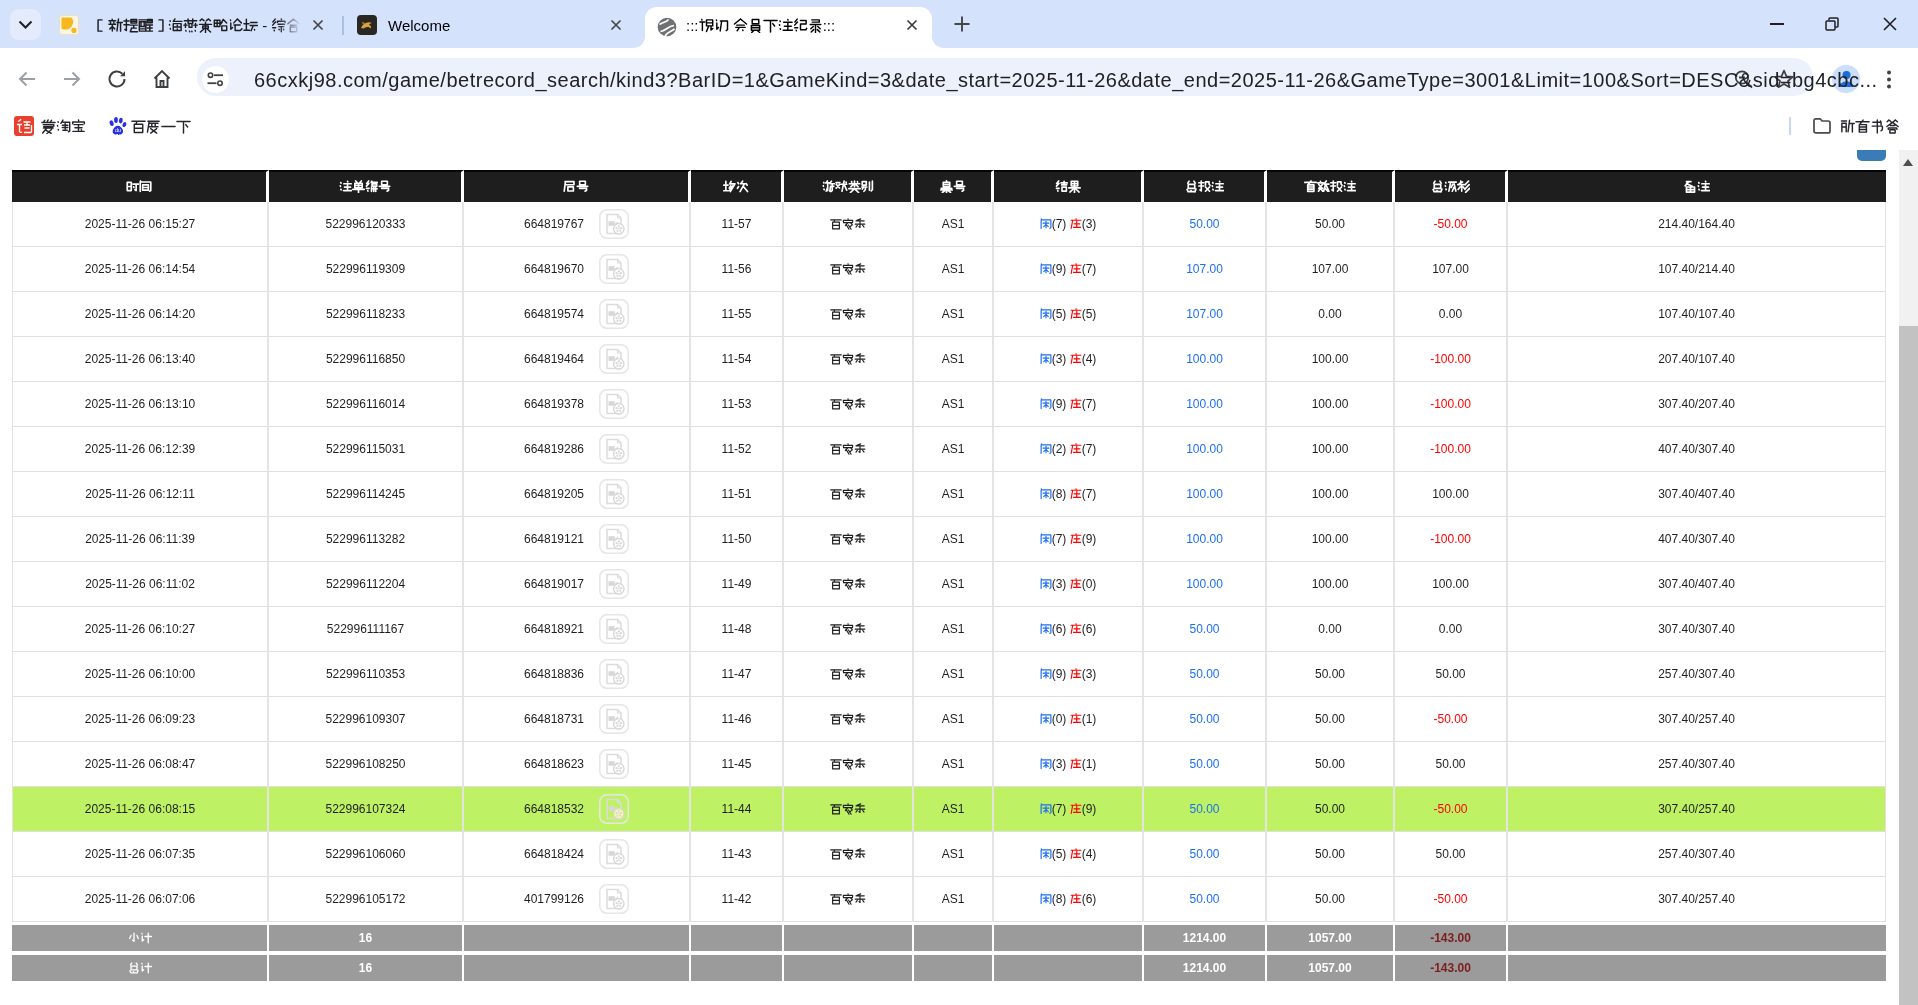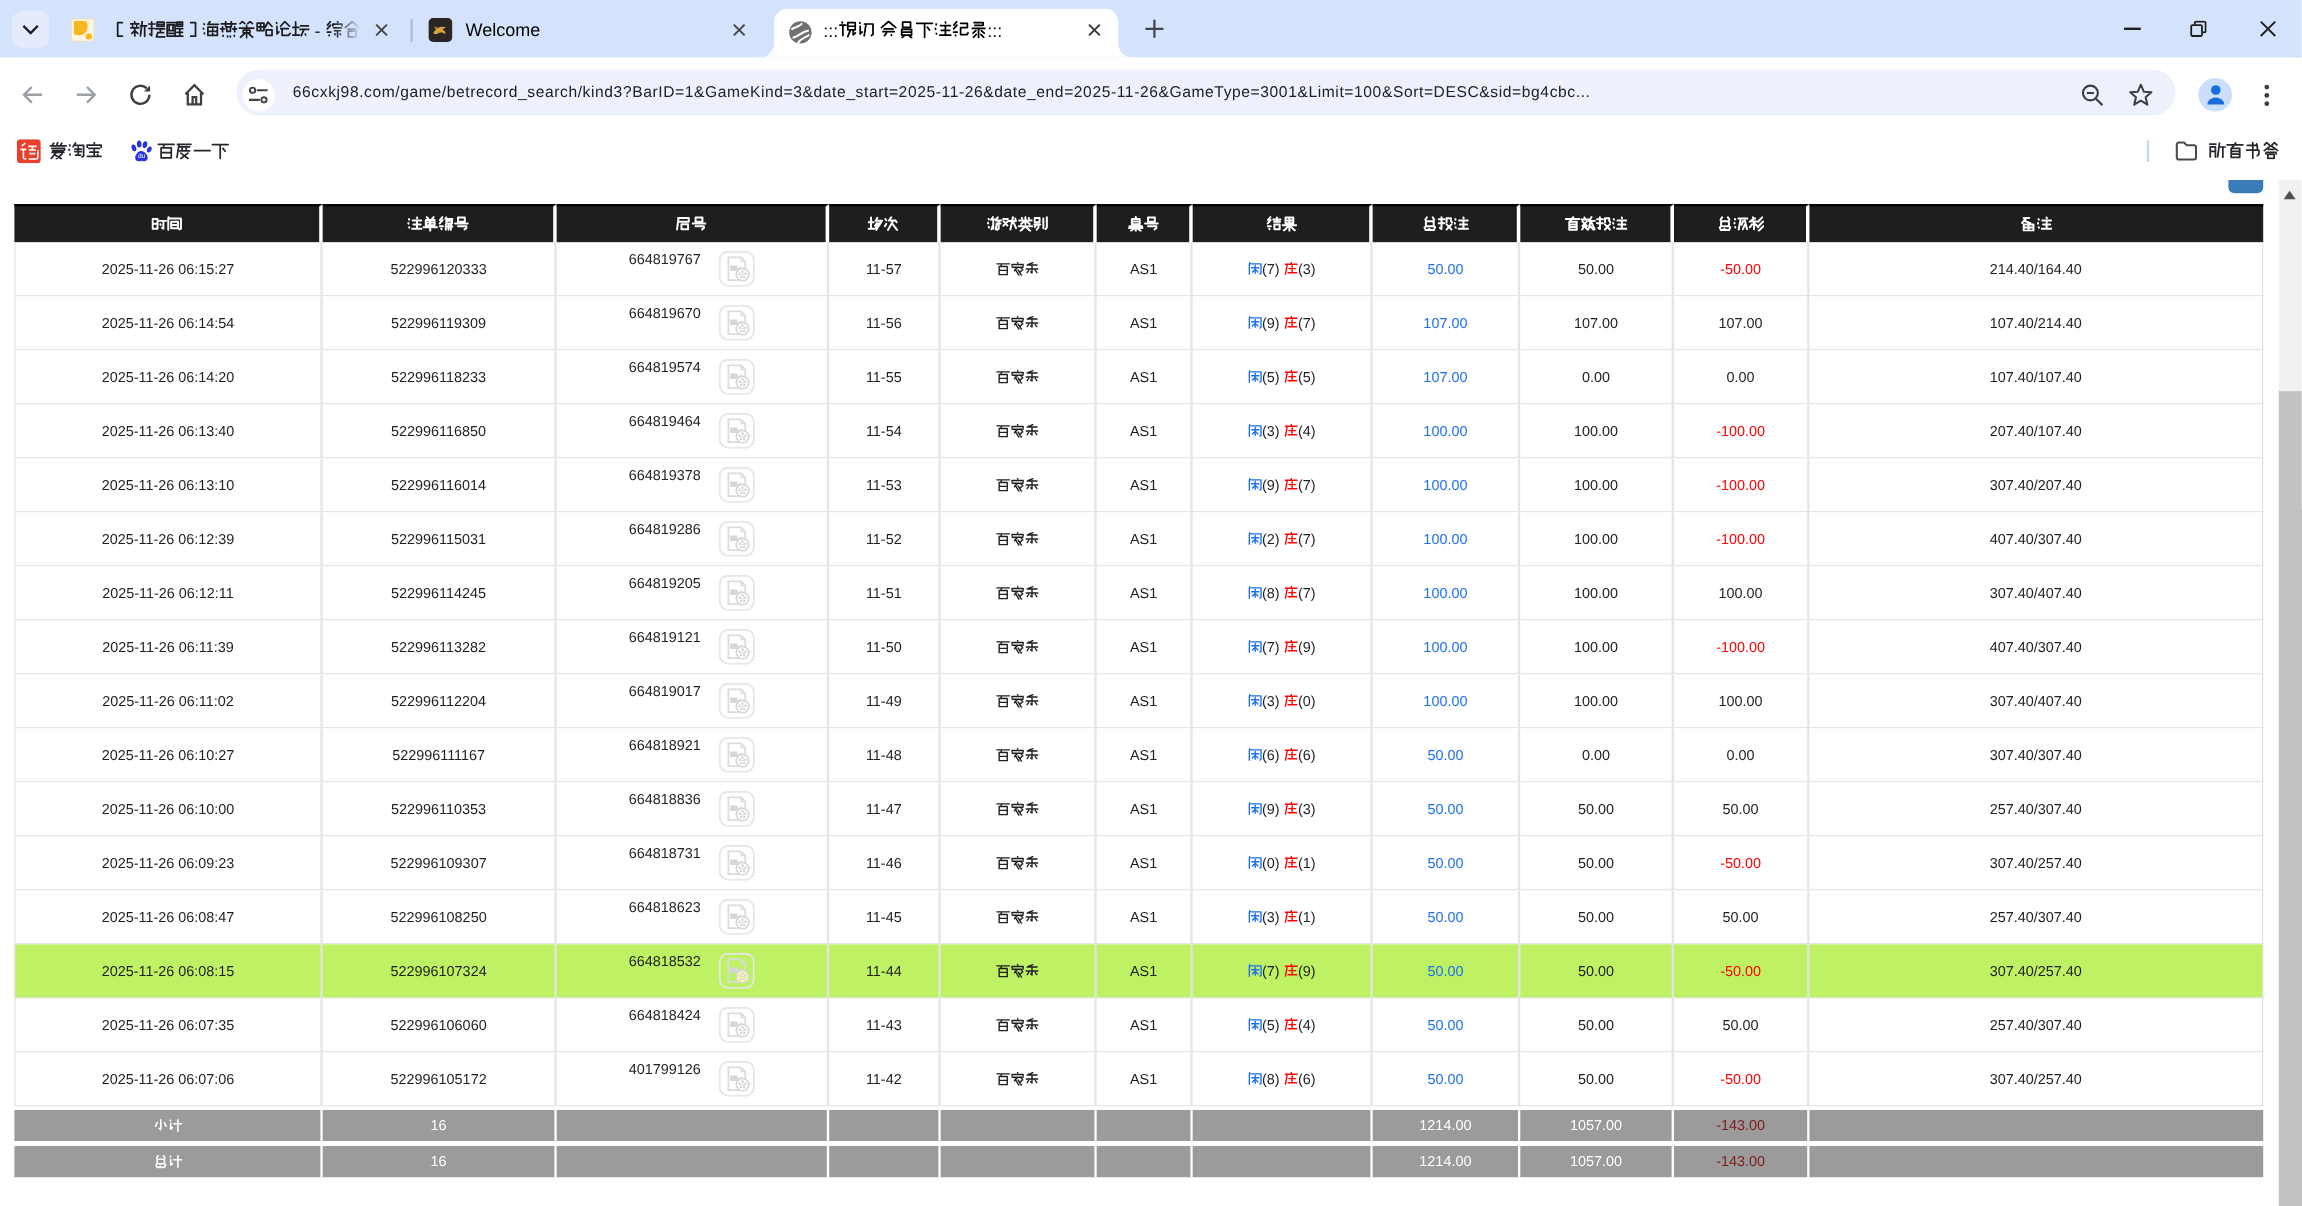--- a/index.html
+++ b/index.html
@@ -7,39 +7,39 @@
 svg{display:inline-block}
 svg.cj,svg.cb,svg.ch{overflow:visible;stroke:currentColor;fill:none;stroke-width:1.55;
  stroke-linecap:round;stroke-linejoin:round;vertical-align:-1.5px}
 svg.ch{stroke-width:2.05}
 svg.cb{stroke-width:1.8}
 
 #tabstrip{left:0;top:0;width:1918px;height:48px;background:#d4e2fc}
 #toolbar{left:0;top:48px;width:1918px;height:49px;background:#fff;border-radius:12px 12px 0 0}
 .tabtxt{position:absolute;top:17px;font-size:15px;color:#000000;white-space:nowrap}
 #omni{left:197px;top:58px;width:1616px;height:38px;border-radius:19px;background:#edf1fb}
-#urltxt{position:absolute;left:244px;top:69px;font-size:13px;color:#202124;white-space:nowrap;letter-spacing:0.5px}
+#urltxt{position:absolute;left:254px;top:69px;font-size:20px;color:#202124;white-space:nowrap;letter-spacing:0.5px}
 
 .bmtxt{position:absolute;top:118px;font-size:15px;color:#24262b;white-space:nowrap}
 
 #tbl{position:absolute;left:12px;top:170px;border-collapse:separate;border-spacing:0;table-layout:fixed;width:1874px;font-size:12px;color:#1f1f1f}
 #tbl td{text-align:center;vertical-align:middle;overflow:hidden}
 tr.hd td{background:#1e1e1e;border-top:2px solid #050505;border-right:3px solid #fff;color:#fff;height:32px}
 tr.hd td:last-child{border-right:0}
 tr.dt td{background:#fff;border-bottom:1px solid #e0e0e0;border-right:2px solid #e4e4e4;height:45px}
 tr.dt td:last-child{border-right:1px solid #e2e2e2}
 tr.dt td:first-child{border-left:1px solid #e2e2e2}
 tr.dt.yl td{background:#bef264}
 tr.sp td{background:#fff;height:3px}
 tr.sp2 td{background:#fff;height:4px}
-tr.tt td{background:#9b9b9b;border-right:2px solid #fff;color:#fff;font-weight:normal;height:26px}
+tr.tt td{background:#9b9b9b;border-right:2px solid #fff;color:#fff;font-weight:bold;height:26px}
 tr.tt td:last-child{border-right:0}
 .bl{color:#1e6ff0}.rd{color:#fe0100}
 tr.tt td.rd{color:#7f1d1d}
-.jh{display:inline-flex;gap:15px;vertical-align:middle}
+.jh{display:inline-flex;align-items:center;gap:15px;vertical-align:middle}
 
 #sbtrack{left:1899px;top:150px;width:19px;height:855px;background:#f1f1f1}
 #sbthumb{left:1899px;top:326px;width:19px;height:679px;background:#c2c2c2}
 #sbarrow{left:1903px;top:159px;width:0;height:0;border-left:5.5px solid transparent;border-right:5.5px solid transparent;border-bottom:7.5px solid #505050}
 #gotop{left:1857px;top:150px;width:29px;height:11px;background:#3a7cb8;border-radius:0 0 5px 5px}
 </style></head>
 <body>
 <svg width="0" height="0" style="position:absolute">
     <defs>
       <symbol id="u65f6" viewBox="0 0 16 16">

